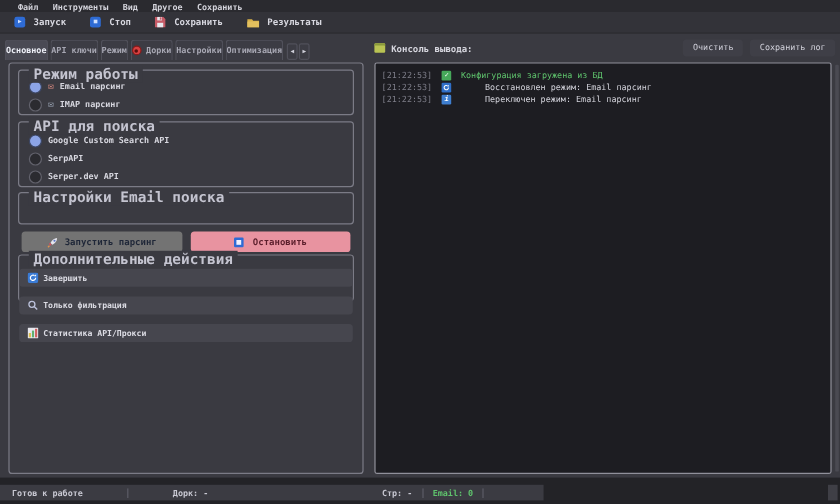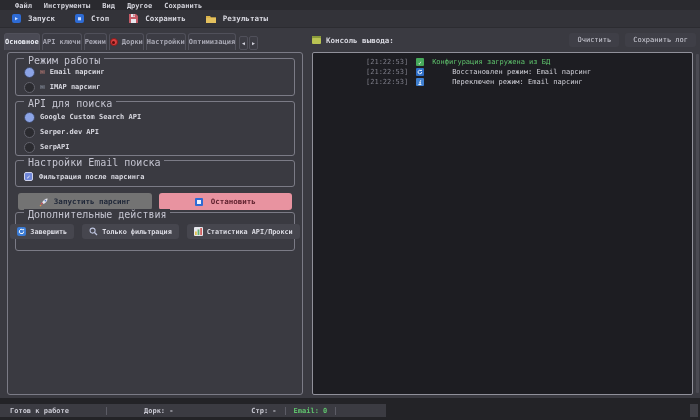--- a/index.html
+++ b/index.html
@@ -40,21 +40,21 @@
   .console-title { font-size:7.5px; font-weight:bold; color:#d6d6de; white-space:nowrap; }
   .cbtn { margin-left:6px; padding:3px 8px; background:#3f3f47; border-radius:3px;
           font-size:7px; font-weight:normal; color:#d2d2dc; white-space:nowrap; }
   .spacer { flex:1; }
 
   
   .left-panel { position:absolute; left:7px; top:52px; width:296px; height:343px;
                 border:1px solid #7b7b86; border-radius:3px; }
   .group { position:absolute; left:7px; right:7px; border:1px solid #7b7b86; border-radius:3px; }
   .group-label { position:absolute; top:-4px; left:8px; background:#3a3a41; padding:0 4px;
-                 font-size:10px; font-weight:normal; color:#c4c4d0; white-space:nowrap;text-align:right; }
+                 font-size:12px; font-weight:bold; color:#c4c4d0; white-space:nowrap;text-align:right; }
   .g-mode  { top:5px;   height:38px; }
   .g-api   { top:48px;  height:55px; }
   .g-email { top:107px; height:27px; }
   .g-extra { top:159px; height:39px; }
 
   .radio-row { display:flex; align-items:center; gap:5px; margin:3px 0 0 8px; height:12px;
                font-size:7px; font-weight:bold; color:#d8d8e0; }
   .g-mode  .radio-row:first-of-type { margin-top:7px; }
   .g-api   .radio-row:first-of-type { margin-top:9px; }
   .radio { width:11px; height:11px; border-radius:50%; background:#2b2b30;
@@ -71,44 +71,44 @@
 
   .btnrow { position:absolute; left:10px; right:10px; top:140px; display:flex; gap:7px; }
   .big-btn { flex:1; height:17px; border-radius:3px; display:flex; align-items:center;
              justify-content:center; gap:5px; font-size:7.5px; font-weight:bold; }
   .run-btn  { background:#737373; color:#1f2738; }
   .stop-btn { background:#e893a0; color:#5c1f2c;gap:8px; }
   .stop-ic { width:8px; height:8px; background:#2e6bd4; border-radius:1px;
              display:flex; align-items:center; justify-content:center; }
   .stop-ic-inner { width:4px; height:4px; background:#eef2ff; }
 
-  .extra-btn-row { display:flex; justify-content:center; gap:8px; margin-top:11px; }
+  .extra-btn-row { display:flex; gap:8px; margin-top:11px;flex-direction:column; }
   .xbtn { display:flex; align-items:center; gap:4px; background:#46464e; border-radius:3px;
           padding:3px 7px; font-size:6.8px; font-weight:bold; color:#dcdce4; white-space:nowrap; }
 
   
   .console-panel { position:absolute; left:312px; top:52px; width:381px; height:343px;
                    background:#1d1d22; border:1px solid #90909a; border-radius:2px;
                    padding:5px 5px; overflow:hidden; }
-  .cline { display:flex; gap:8px; height:9px; margin-bottom:1px;
-           font-size:7px; white-space:nowrap;margin-left:48px; }
+  .cline { display:flex; align-items:center; gap:8px; height:9px; margin-bottom:1px;
+           font-size:7px; white-space:nowrap; }
   .ctime { color:#7d7d88; }
   .lnicon { width:8px; height:8px; border-radius:1px; display:flex; align-items:center;
             justify-content:center; color:#fff; font-size:6px; flex:0 0 auto; }
   .lnicon.check   { background:#46a85a; }
   .lnicon.refresh { background:#2f6fc8; }
   .lnicon.info    { background:#3f7fd0; font-style:italic; font-weight:bold; }
   .ctext.green { color:#5fc46d; }
   .ctext.white { color:#d2d2da;padding-left:20px; }
   .console-scrollbar { position:absolute; left:696px; top:54px; width:3px; height:339px;
                        background:#4a4a52; border-radius:1px; }
 
   
   .footer { position:absolute; left:0; top:398px; width:700px; height:22px; background:#232327; }
-  .status-strip { position:absolute; left:0; top:6px; width:386px; height:13px; background:#3b3b42;
+  .status-strip { position:absolute; left:0; top:6px; width:453px; height:13px; background:#3b3b42;
                   display:flex; align-items:center; font-size:7px; font-weight:bold; color:#c8c8d2;gap:29px; }
   .sb-item { white-space:nowrap; }
   .sb-state { margin-left:10px; }
   .sb-sep { width:1px; height:8px; background:#5c5c66; margin:0 8px; }
   .sb-right { margin-left:auto; display:flex; align-items:center; }
   .sb-email { color:#5fc46d; }
   .sb-timer { margin-right:8px; color:#b8b8c2;margin-top:32px; }
   .footer-corner { position:absolute; left:690px; top:6px; width:8px; height:13px; background:#3f3f46; }
 
   svg { display:block; flex:0 0 auto; }
@@ -208,34 +208,30 @@
     </div>
 
     <div class="group g-api">
       <span class="group-label">API для поиска</span>
       <div class="radio-row">
         <span class="radio sel"></span>
         <span>Google Custom Search API</span>
       </div>
       <div class="radio-row">
         <span class="radio"></span>
+        <span>SerpAPI</span>
+      </div>
+      <div class="radio-row">
+        <span class="radio"></span>
         <span>Serper.dev API</span>
-      </div>
-      <div class="radio-row">
-        <span class="radio"></span>
-        <span>SerpAPI</span>
       </div>
     </div>
 
     <div class="group g-email">
       <span class="group-label">Настройки Email поиска</span>
-      <div class="checkbox-row">
-        <span class="checkbox">✓</span>
-        <span>Фильтрация после парсинга</span>
-      </div>
     </div>
 
     <div class="btnrow">
       <div class="big-btn run-btn">
         <span>
           <svg width="10" height="10" viewBox="0 0 10 10">
               <path d="M8.6 1.4C6.2 1.5 4.2 3.3 3.1 5.4l1.6 1.6C6.8 5.9 8.6 3.9 8.6 1.4z" fill="#e6e6ee"></path>
               <circle cx="6.4" cy="3.6" r="0.9" fill="#5a78c8"></circle>
               <path d="M3.1 5.4 1.7 6l.8 1.6 1.5-.3z" fill="#d05060"></path>
               <path d="M2.2 7.8 1 9.1" stroke="#e09050" stroke-width="1.1"></path>

